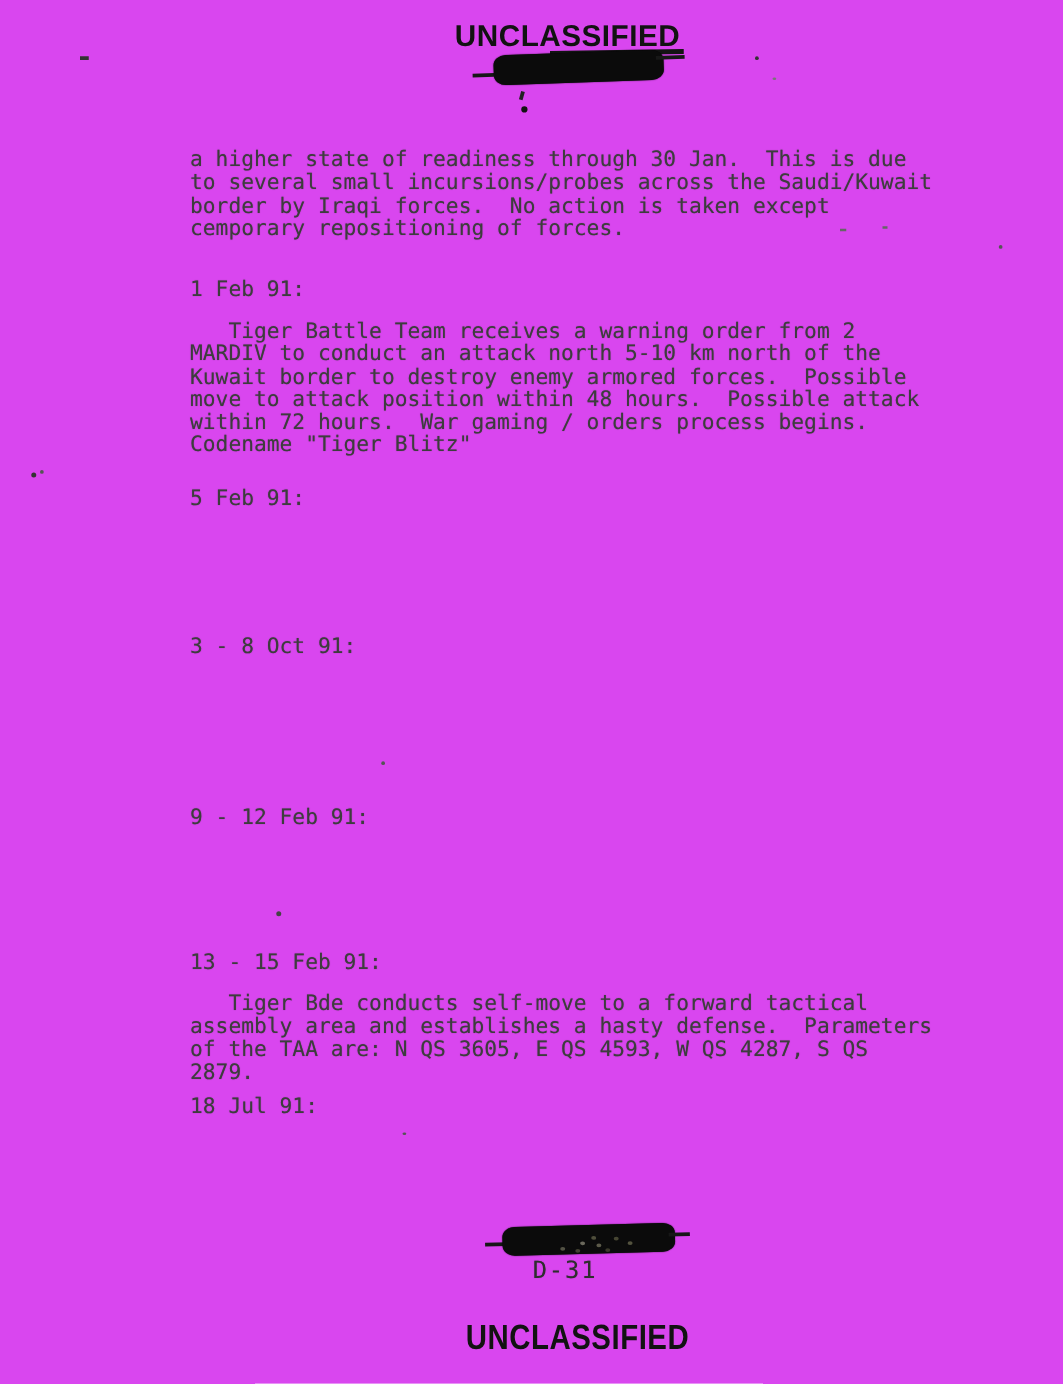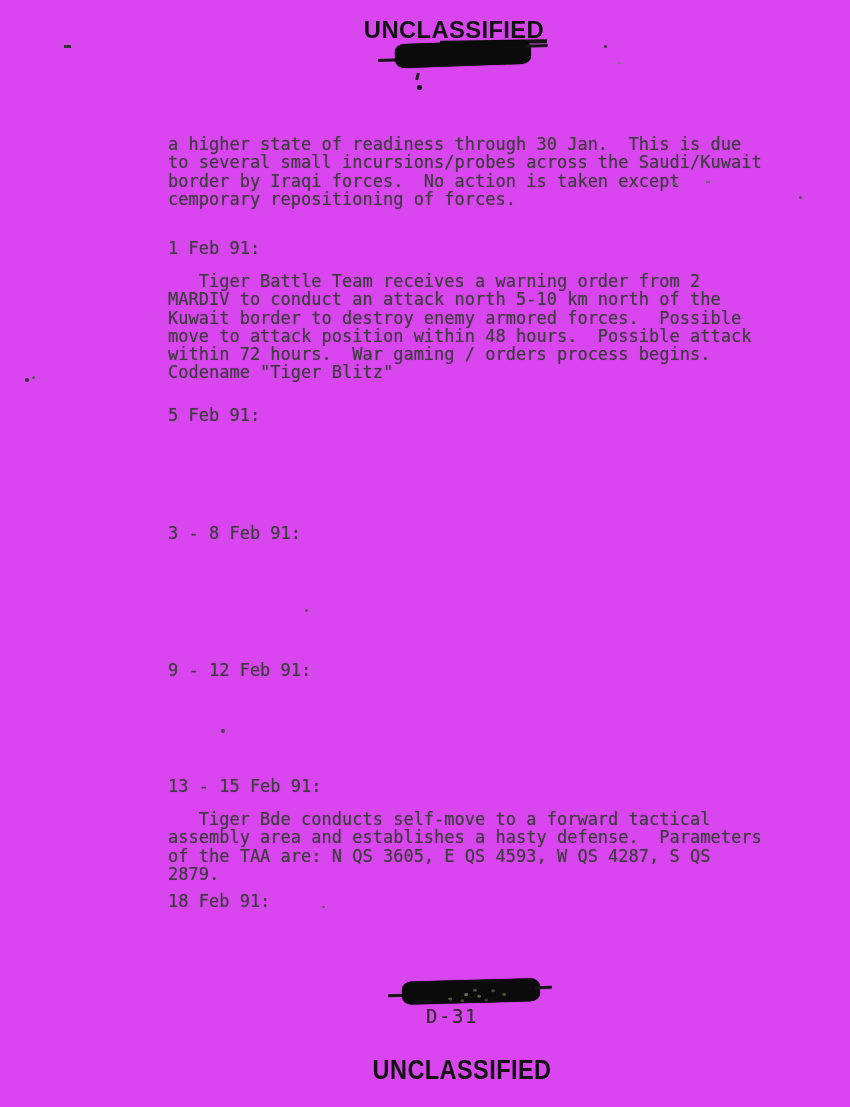--- a/index.html
+++ b/index.html
@@ -3,21 +3,21 @@
 <meta charset="utf-8">
 <style>
   html,body { margin:0; padding:0; background:#ffffff; }
   .page {
     position:relative; width:850px; height:1107px;
     background:#d946ef; overflow:hidden;
     font-family:"DejaVu Sans Mono", monospace;
   }
   
   .tw {
-    position:absolute; left:152px; margin:16px;
+    position:absolute; left:152px; margin:0;
     font-family:"DejaVu Sans Mono", monospace;
     font-size:17px; line-height:18.3px; white-space:pre;
     color:#3d3d3d; text-shadow:0 0 0.8px rgba(55,55,55,0.55);
   }
   
   .stamp {
     position:absolute; font-family:"Liberation Sans", sans-serif;
     font-weight:bold; color:#121212; white-space:nowrap;
   }
   .stamp.top    { left:454px; top:16px;  font-size:24px; transform:translateX(-50%) scaleX(0.99); letter-spacing:0.4px; }
@@ -72,28 +72,28 @@
 border by Iraqi forces.  No action is taken except
 cemporary repositioning of forces.</pre>
   <pre class="tw" style="top:223px">1 Feb 91:</pre>
   <pre class="tw" style="top:256px">   Tiger Battle Team receives a warning order from 2
 MARDIV to conduct an attack north 5-10 km north of the
 Kuwait border to destroy enemy armored forces.  Possible
 move to attack position within 48 hours.  Possible attack
 within 72 hours.  War gaming / orders process begins.
 Codename "Tiger Blitz"</pre>
   <pre class="tw" style="top:390px">5 Feb 91:</pre>
-  <pre class="tw" style="top:508px">3 - 8 Feb 91:</pre>
+  <pre class="tw" style="top:508px">3 - 8 Oct 91:</pre>
   <pre class="tw" style="top:645px">9 - 12 Feb 91:</pre>
   <pre class="tw" style="top:761px">13 - 15 Feb 91:</pre>
   <pre class="tw" style="top:794px">   Tiger Bde conducts self-move to a forward tactical
 assembly area and establishes a hasty defense.  Parameters
 of the TAA are: N QS 3605, E QS 4593, W QS 4287, S QS
 2879.</pre>
-  <pre class="tw" style="top:876px">18 Feb 91:</pre>
+  <pre class="tw" style="top:876px">18 Jul 91:</pre>
 
   <div class="redaction bottom-redaction">
     <div class="rline l"></div>
     <div class="rbar">
       <div class="remnants"></div>
     </div>
     <div class="rline r"></div>
   </div>
 
   <div class="pagenum">D-31</div>

